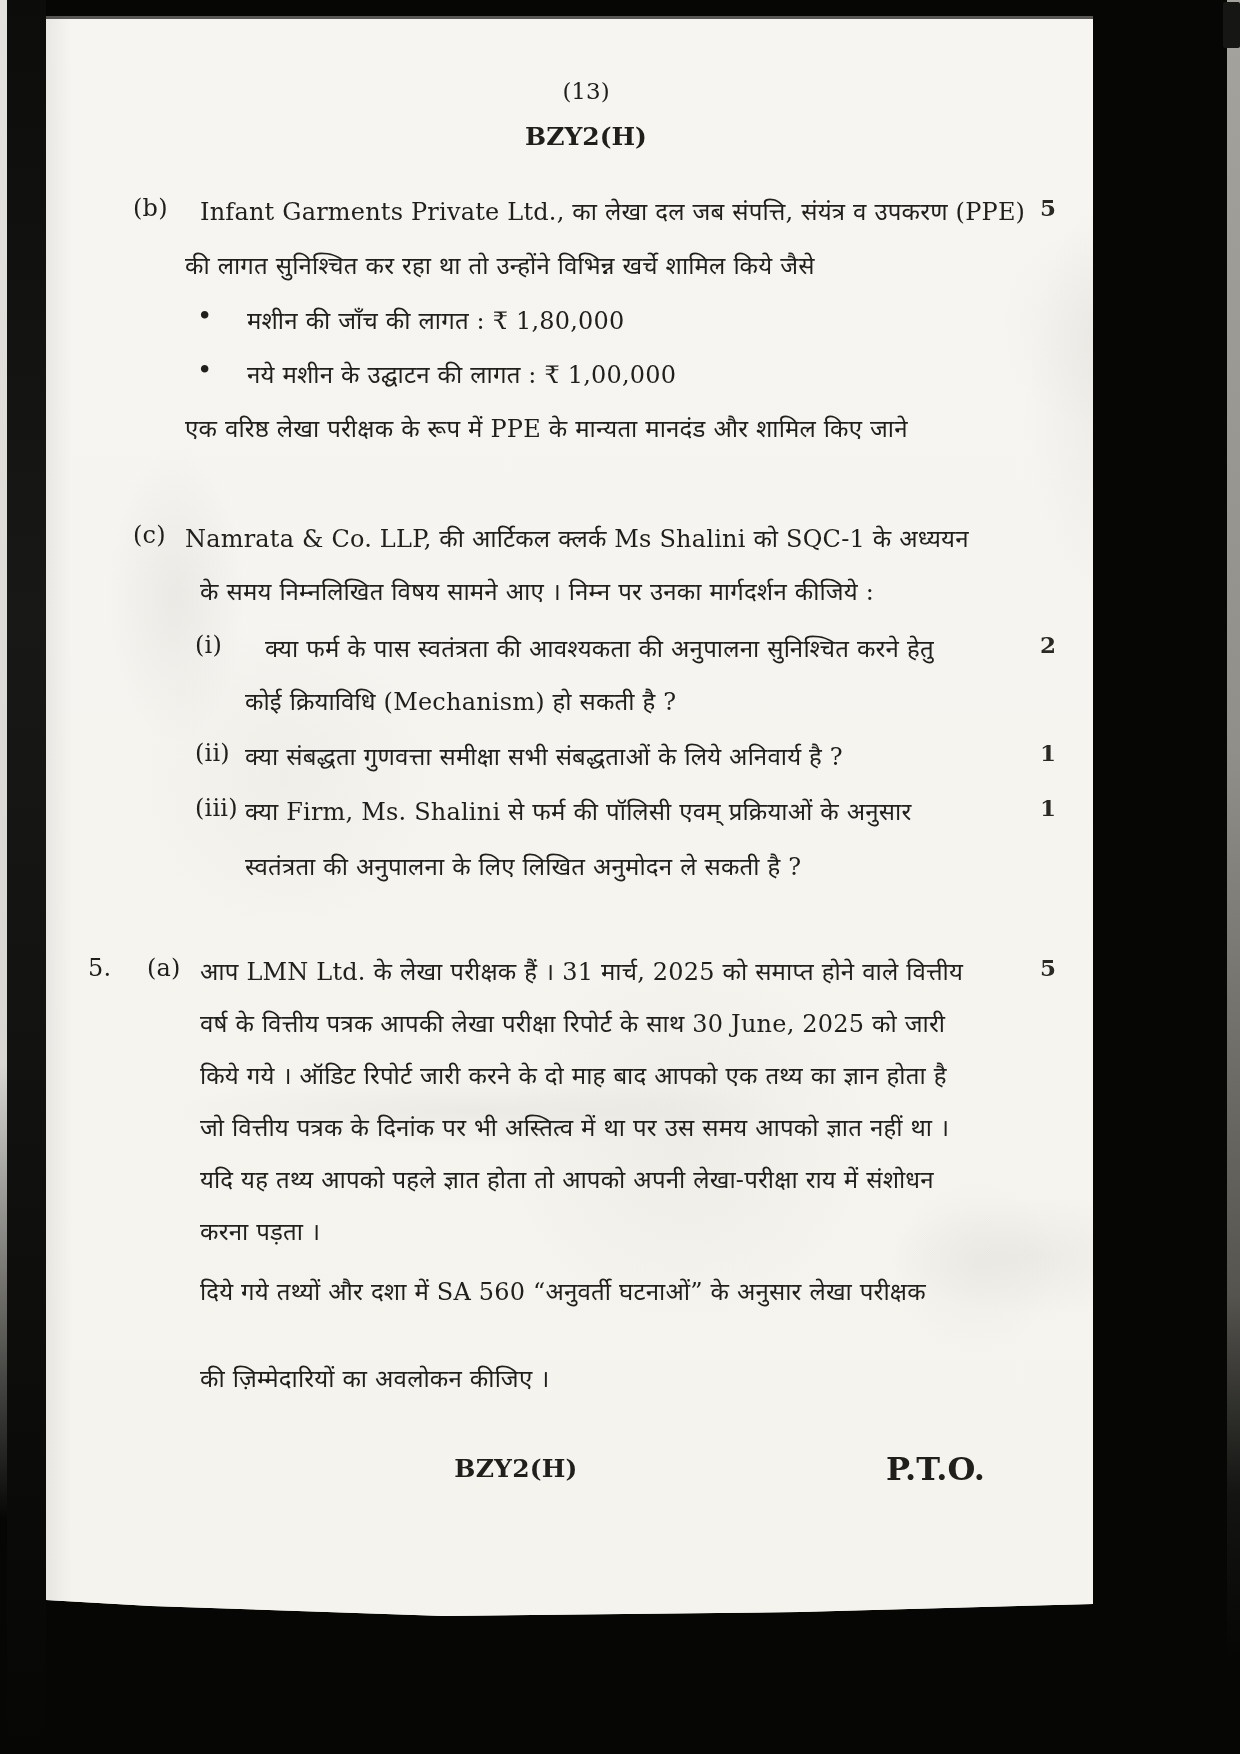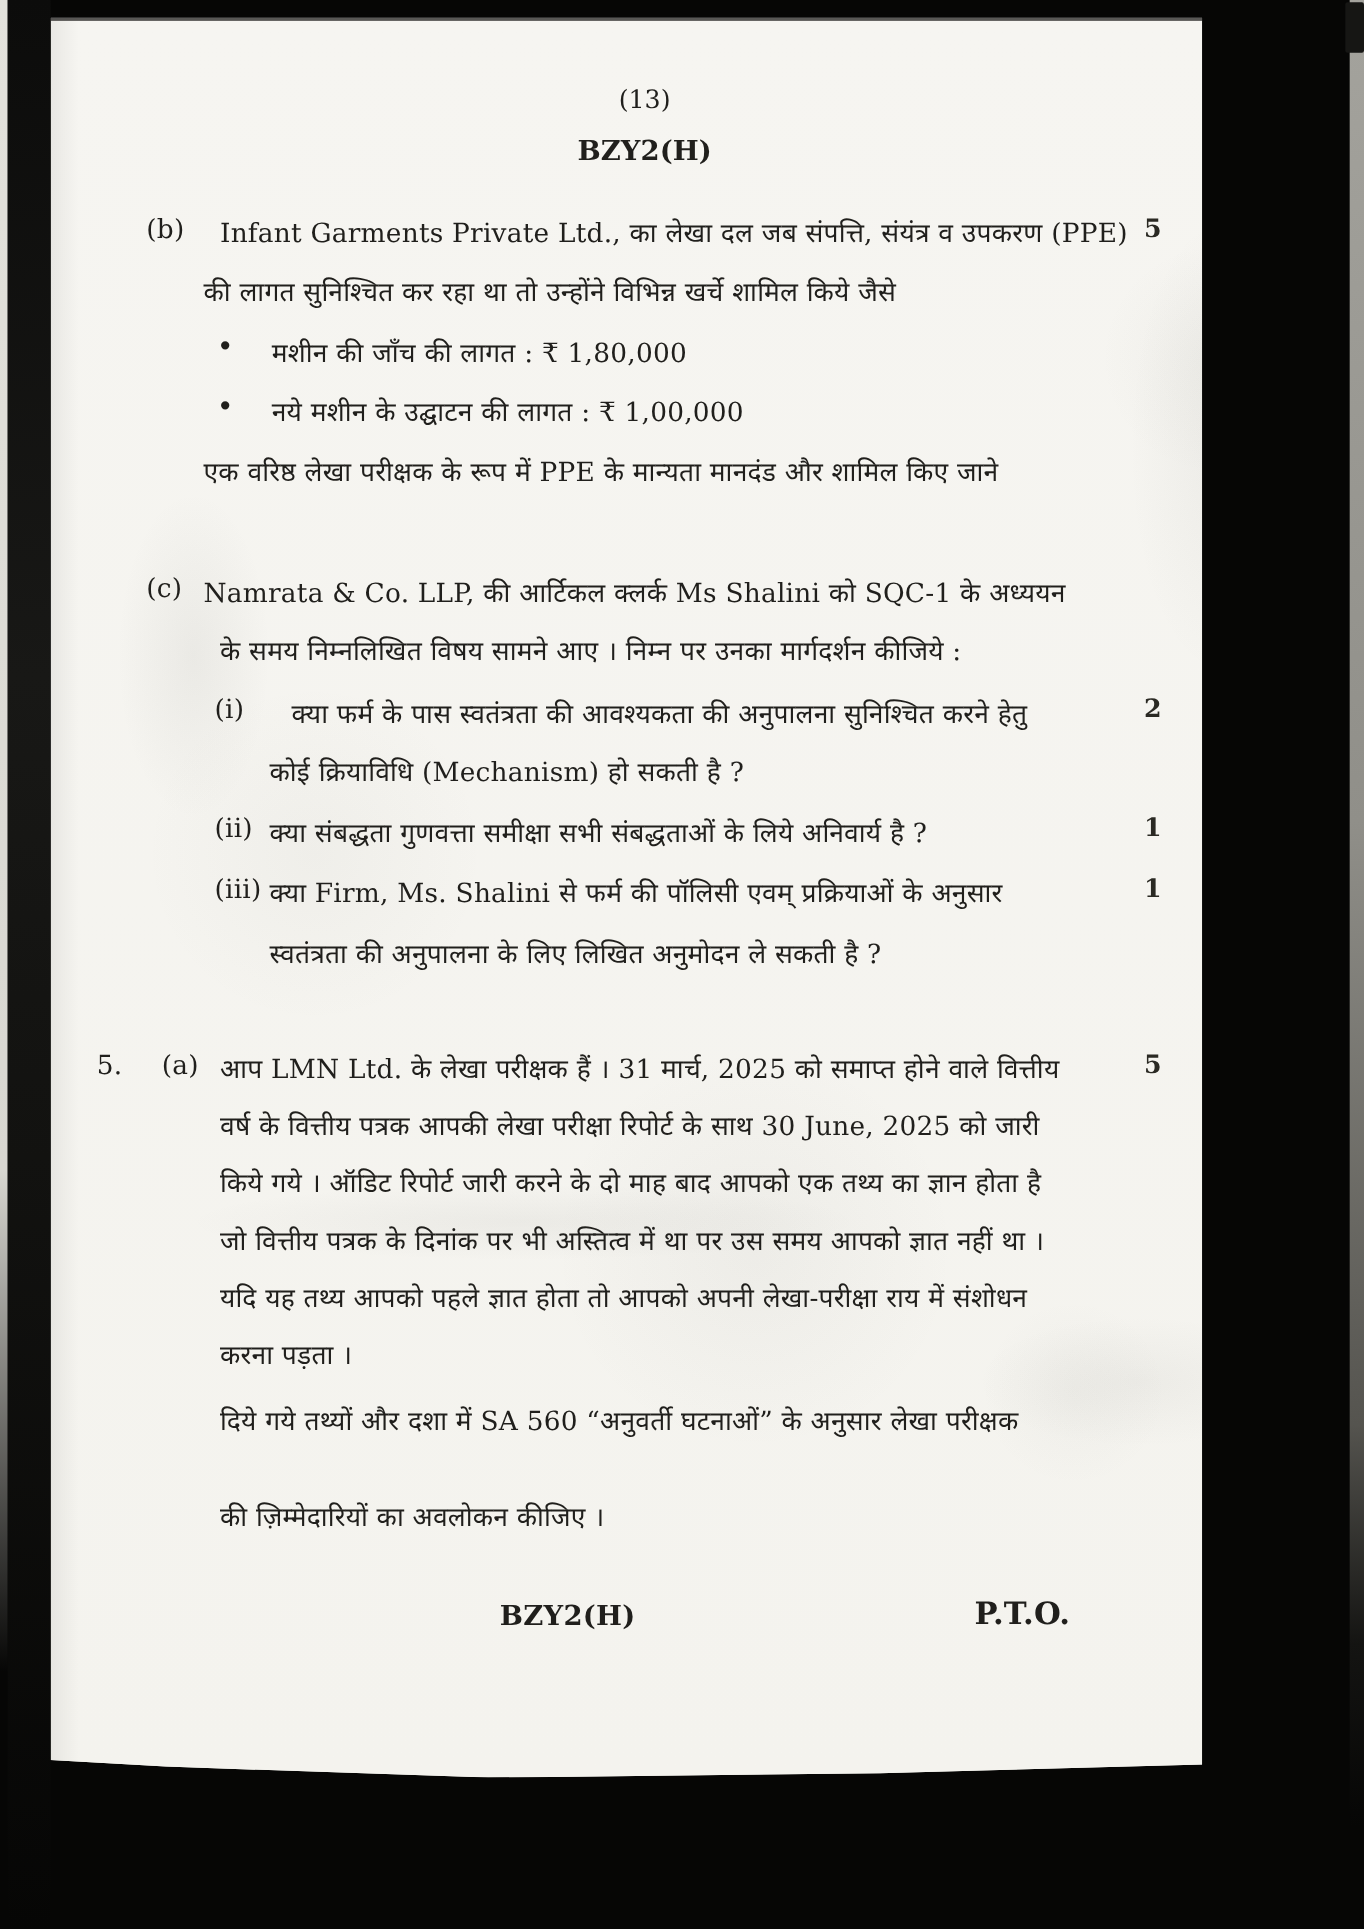--- a/index.html
+++ b/index.html
@@ -94,17 +94,17 @@
   <div class="line" style="left:154px;top:990px;">वर्ष के वित्तीय पत्रक आपकी लेखा परीक्षा रिपोर्ट के साथ 30 June, 2025 को जारी</div>
   <div class="line" style="left:154px;top:1042px;">किये गये । ऑडिट रिपोर्ट जारी करने के दो माह बाद आपको एक तथ्य का ज्ञान होता है</div>
   <div class="line" style="left:154px;top:1094px;">जो वित्तीय पत्रक के दिनांक पर भी अस्तित्व में था पर उस समय आपको ज्ञात नहीं था ।</div>
   <div class="line" style="left:154px;top:1146px;">यदि यह तथ्य आपको पहले ज्ञात होता तो आपको अपनी लेखा-परीक्षा राय में संशोधन</div>
   <div class="line" style="left:154px;top:1198px;">करना पड़ता ।</div>
 
   <div class="line" style="left:154px;top:1258px;">दिये गये तथ्यों और दशा में SA 560 “अनुवर्ती घटनाओं” के अनुसार लेखा परीक्षक</div>
   <div class="line" style="left:154px;top:1310px;margin-top:35px;">की ज़िम्मेदारियों का अवलोकन कीजिए ।</div>
 
   <div class="line bold" style="left:390px;top:1438px;width:160px;text-align:center;font-size:25px;">BZY2(H)</div>
-  <div class="line bold" style="left:840px;top:1434px;font-size:28px;">P.T.O.</div>
+  <div class="line bold" style="left:840px;top:1434px;font-size:32px;">P.T.O.</div>
 </div>
 
 <div class="right-band"></div>
 <div class="corner-blob"></div>
 
 </body></html>

